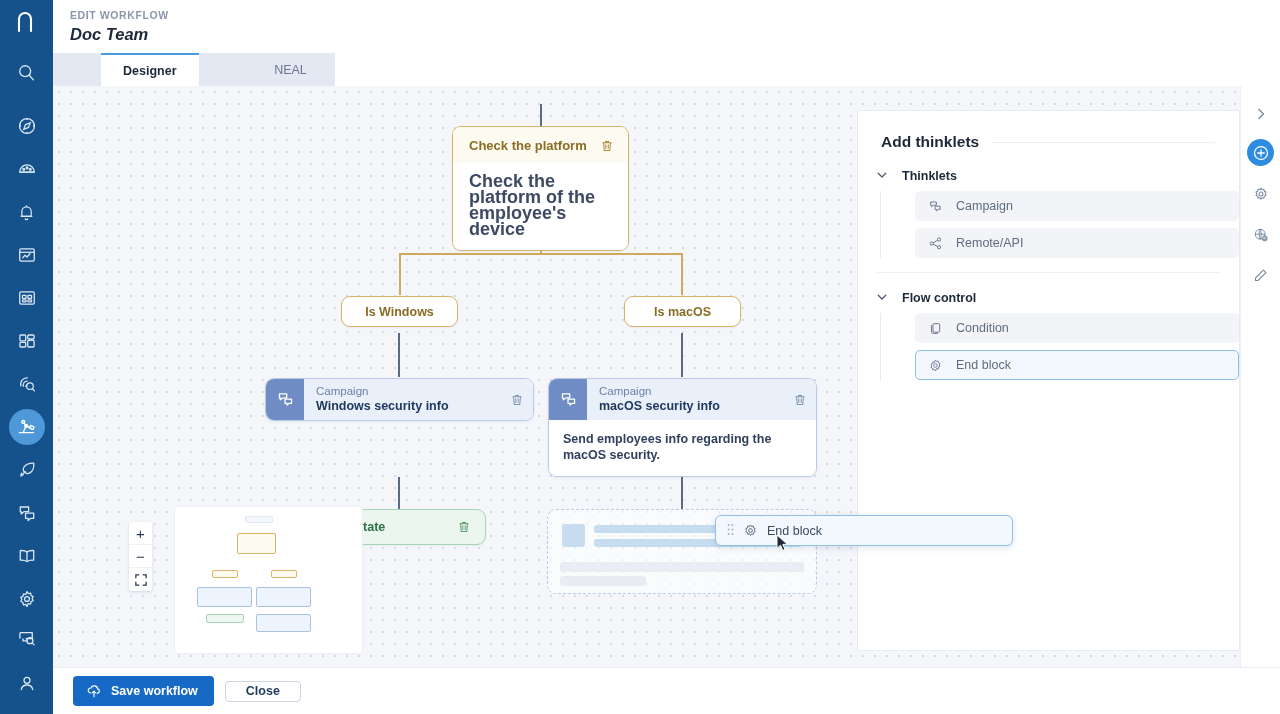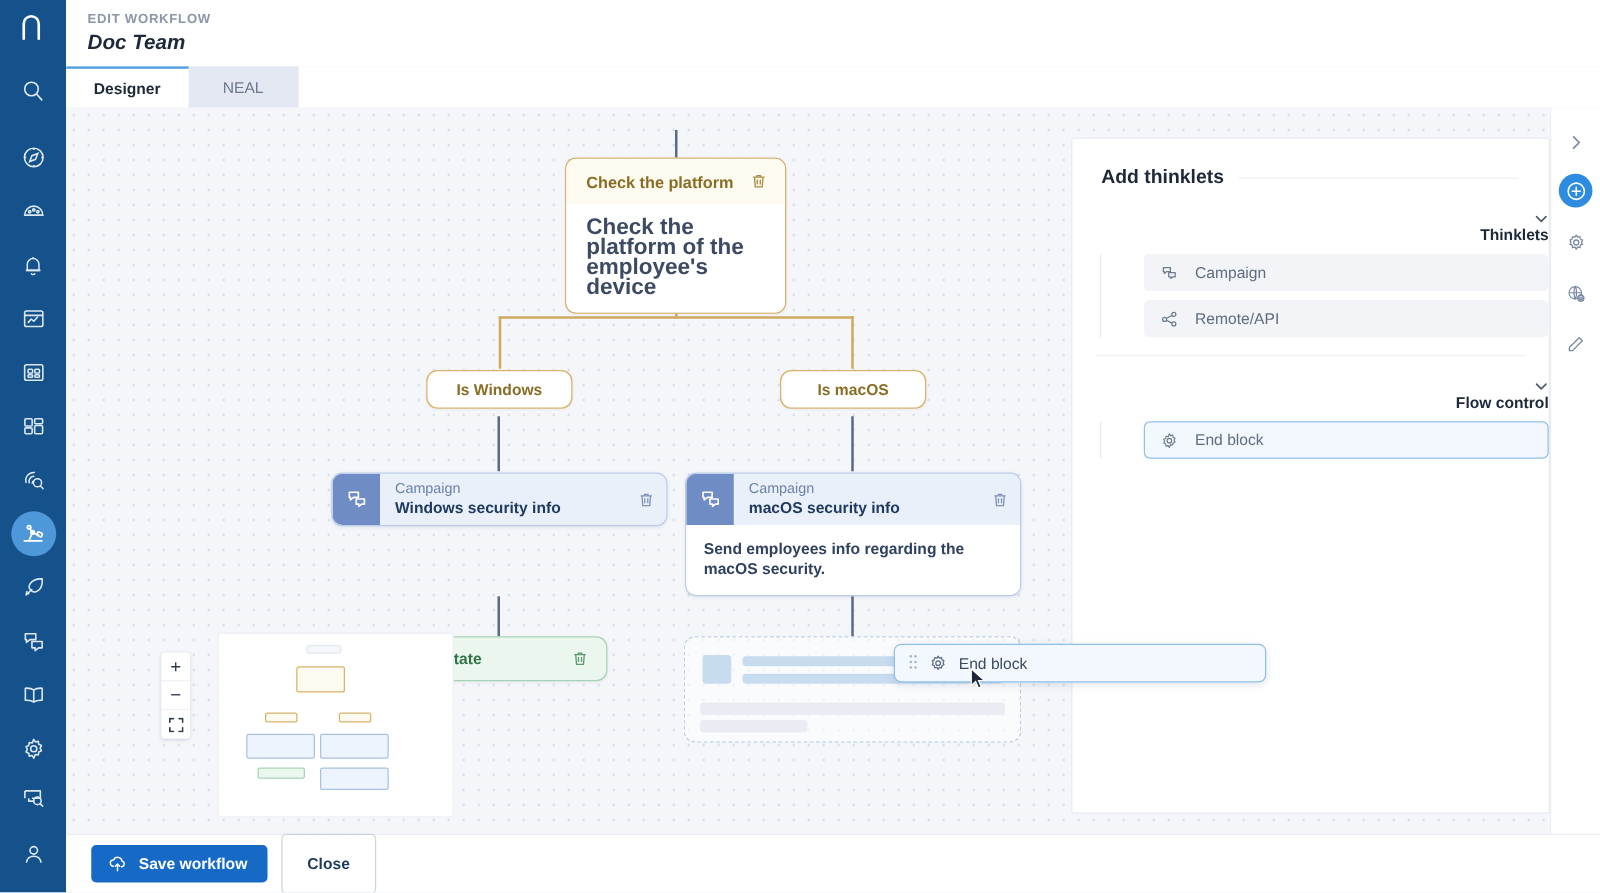--- a/index.html
+++ b/index.html
@@ -41,20 +41,21 @@
     font-size: 10.5px; font-weight: bold; letter-spacing: 0.6px;
     color: #8b96a8; text-transform: uppercase; line-height: 13px;
   }
   .wf-title { font-size: 16.5px; font-weight: bold; color: #1d2939; line-height: 22px; margin-top: 1px; font-style: italic; }
 
   .tabbar { height: 33px; background: #e4e8f2; display: flex; align-items: stretch; }
   .tab {
     padding: 0 22px; display: flex; align-items: center; justify-content: center;
     font-size: 12.5px; color: #6b7890; cursor: pointer; background: #e4e8f2;
     min-width: 88px;
+    margin-left: 48px;
   }
   .tab.active {
     background: #ffffff; color: #1d2939; font-weight: bold;
     border-top: 2px solid #4a9cde;
   }
   .tabbar-rest { flex: 1 1 auto; background: #ffffff; border-top: 0; }
 
   
   .canvas-wrap { position: absolute; left: 0; top: 86px; right: 0; bottom: 47px; overflow: hidden; }
   .canvas {
@@ -66,21 +67,21 @@
 
   .node { position: absolute; }
 
   .card {
     background: #fff; border-radius: 9px; overflow: hidden;
   }
   
   .card-amber { border: 1px solid #d9b26a; box-shadow: 0 1px 2px rgba(20,40,80,.05); }
   .card-amber .card-head {
     background: #fdfaef; padding: 11px 14px 10px 16px;
-    display: flex; align-items: flex-start; justify-content: space-between;
+    display: flex; align-items: center; justify-content: space-between;
   }
   .card-amber .card-head-title { font-size: 13px; font-weight: bold; color: #8a6d25; }
   .card-amber .card-body {
     background: #fff; padding: 10px 16px 13px 16px;
     font-size: 18px; font-weight: bold; color: #3c4a63; line-height: 16px;
   }
 
   
   .pill-amber {
     border: 1px solid #d9b26a; background: #fff; border-radius: 9px;
@@ -166,22 +167,22 @@
   .rpanel {
     position: absolute; right: 40px; top: 110px; width: 383px; bottom: 63px;
     background: #fff; border: 1px solid #e6eaf1; border-radius: 2px;
   }
   .rp-head { display: flex; align-items: center; gap: 12px; padding: 22px 24px 0 23px; }
   .rp-title { font-size: 15.5px; font-weight: bold; color: #1d2939; white-space: nowrap; }
   .rp-rule { flex: 1 1 auto; height: 1px; background: #eef0f5; }
 
   .group { padding: 0 0 0 0; }
   .group-head {
-    display: flex; align-items: flex-end; 
-    padding: 18px 0 0 18px; cursor: pointer; flex-direction: column;
+    display: flex; align-items: flex-start; gap: 14px;
+    padding: 18px 0 0 18px; cursor: pointer;
   }
   .chev { color: #4b596e; display: flex; }
   .group-title { font-size: 12.5px; font-weight: bold; color: #1d2939; }
   .group-items { margin: 8px 0 0 22px; padding-left: 34px; border-left: 1px solid #e7eaf1; }
   .thinklet {
     height: 30px; background: #f2f4f8; border-radius: 5px; margin-bottom: 7px;
     display: flex; align-items: center; gap: 13px; padding-left: 12px;
     border: 1px solid transparent; cursor: grab; color: #5f6c80;
   }
   .thinklet.selected { background: #f3f8fe; border-color: #8fc0ea; }
@@ -208,21 +209,21 @@
     background: #ffffff; border-top: 1px solid #e8ebf1;
     display: flex; align-items: center; gap: 11px; padding-left: 20px;
   }
   .btn-primary {
     height: 30px; background: #1669c4; color: #fff; border: none; border-radius: 4px;
     display: flex; align-items: center; gap: 9px; padding: 0 16px 0 13px;
     font-size: 12.5px; font-weight: bold; cursor: pointer;
     font-family: "Liberation Sans", sans-serif;
   }
   .btn-secondary {
-    height: 48px; background: #fff; color: #1d3a5c; border: 1px solid #ccd4e0; border-radius: 4px;
+    height: 21px; background: #fff; color: #1d3a5c; border: 1px solid #ccd4e0; border-radius: 4px;
     display: flex; align-items: center; justify-content: center; padding: 0 20px;
     font-size: 12.5px; font-weight: bold; cursor: pointer;
     font-family: "Liberation Sans", sans-serif;
   }
 </style>
 </head>
 <body>
 
 <div id="app">
 
@@ -576,20 +577,29 @@
       <div class="group">
         <div class="group-head">
           <span class="chev">
             <svg width="12" height="12" viewBox="0 0 14 14" fill="none" stroke="currentColor" stroke-width="1.5" stroke-linecap="round" stroke-linejoin="round">
                 <path d="M2.6 5 L7 9.4 L11.4 5"></path>
               </svg>
           </span>
           <span class="group-title">Flow control</span>
         </div>
         <div class="group-items">
+          <div class="thinklet">
+            <span class="tk-icon">
+              <svg width="15" height="15" viewBox="0 0 18 18" fill="none" stroke="currentColor" stroke-width="1.2">
+                  <rect x="6" y="3.2" width="8" height="10.2" rx="1.4"></rect>
+                  <path d="M11.4 14.8H5.6a1.4 1.4 0 0 1-1.4-1.4V5.4" stroke-linecap="round"></path>
+                </svg>
+            </span>
+            <span class="thinklet-label">Condition</span>
+          </div>
           <div class="thinklet selected">
             <span class="tk-icon">
               <svg width="15" height="15" viewBox="0 0 20 20" fill="none" stroke="currentColor" stroke-width="1.25">
                   <circle cx="10" cy="10" r="2.4"></circle>
                   <path d="M10 2.7l1.25 1.9 2.3-.45.4 2.3 2.1.95-1.05 2 1.05 2-2.1.95-.4 2.3-2.3-.45L10 17.3l-1.25-1.9-2.3.45-.4-2.3-2.1-.95 1.05-2-1.05-2 2.1-.95.4-2.3 2.3.45z" stroke-linejoin="round"></path>
                 </svg>
             </span>
             <span class="thinklet-label">End block</span>
           </div>
         </div>

